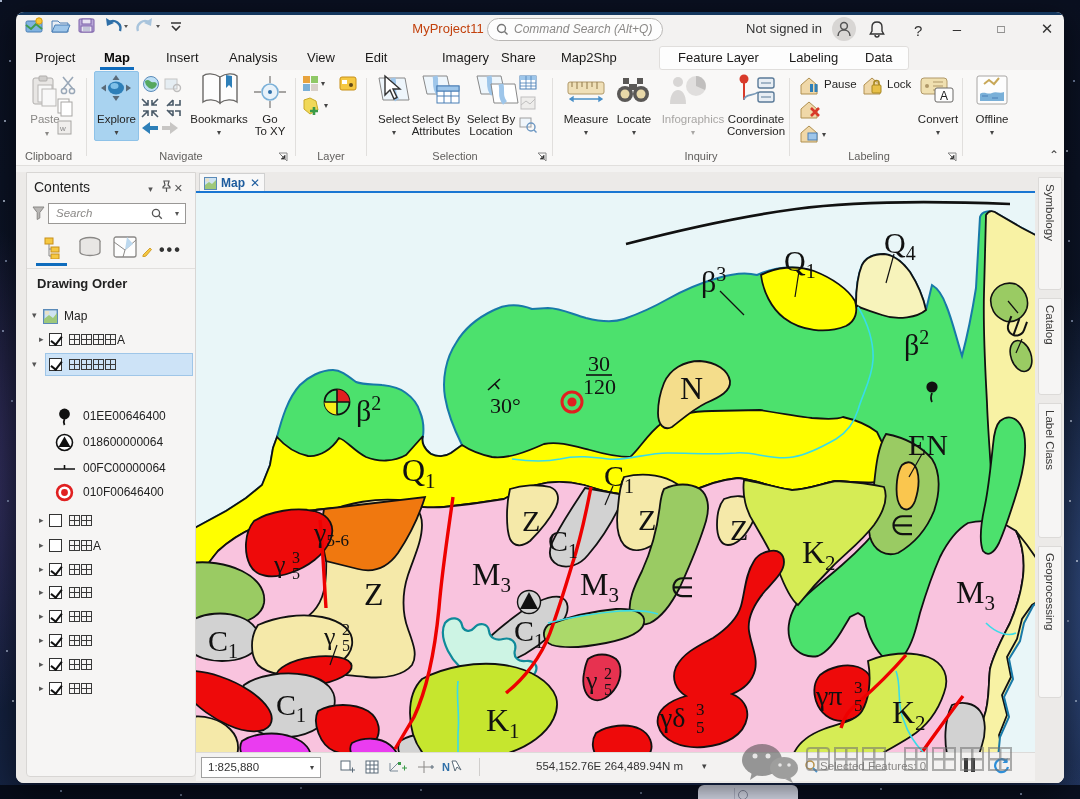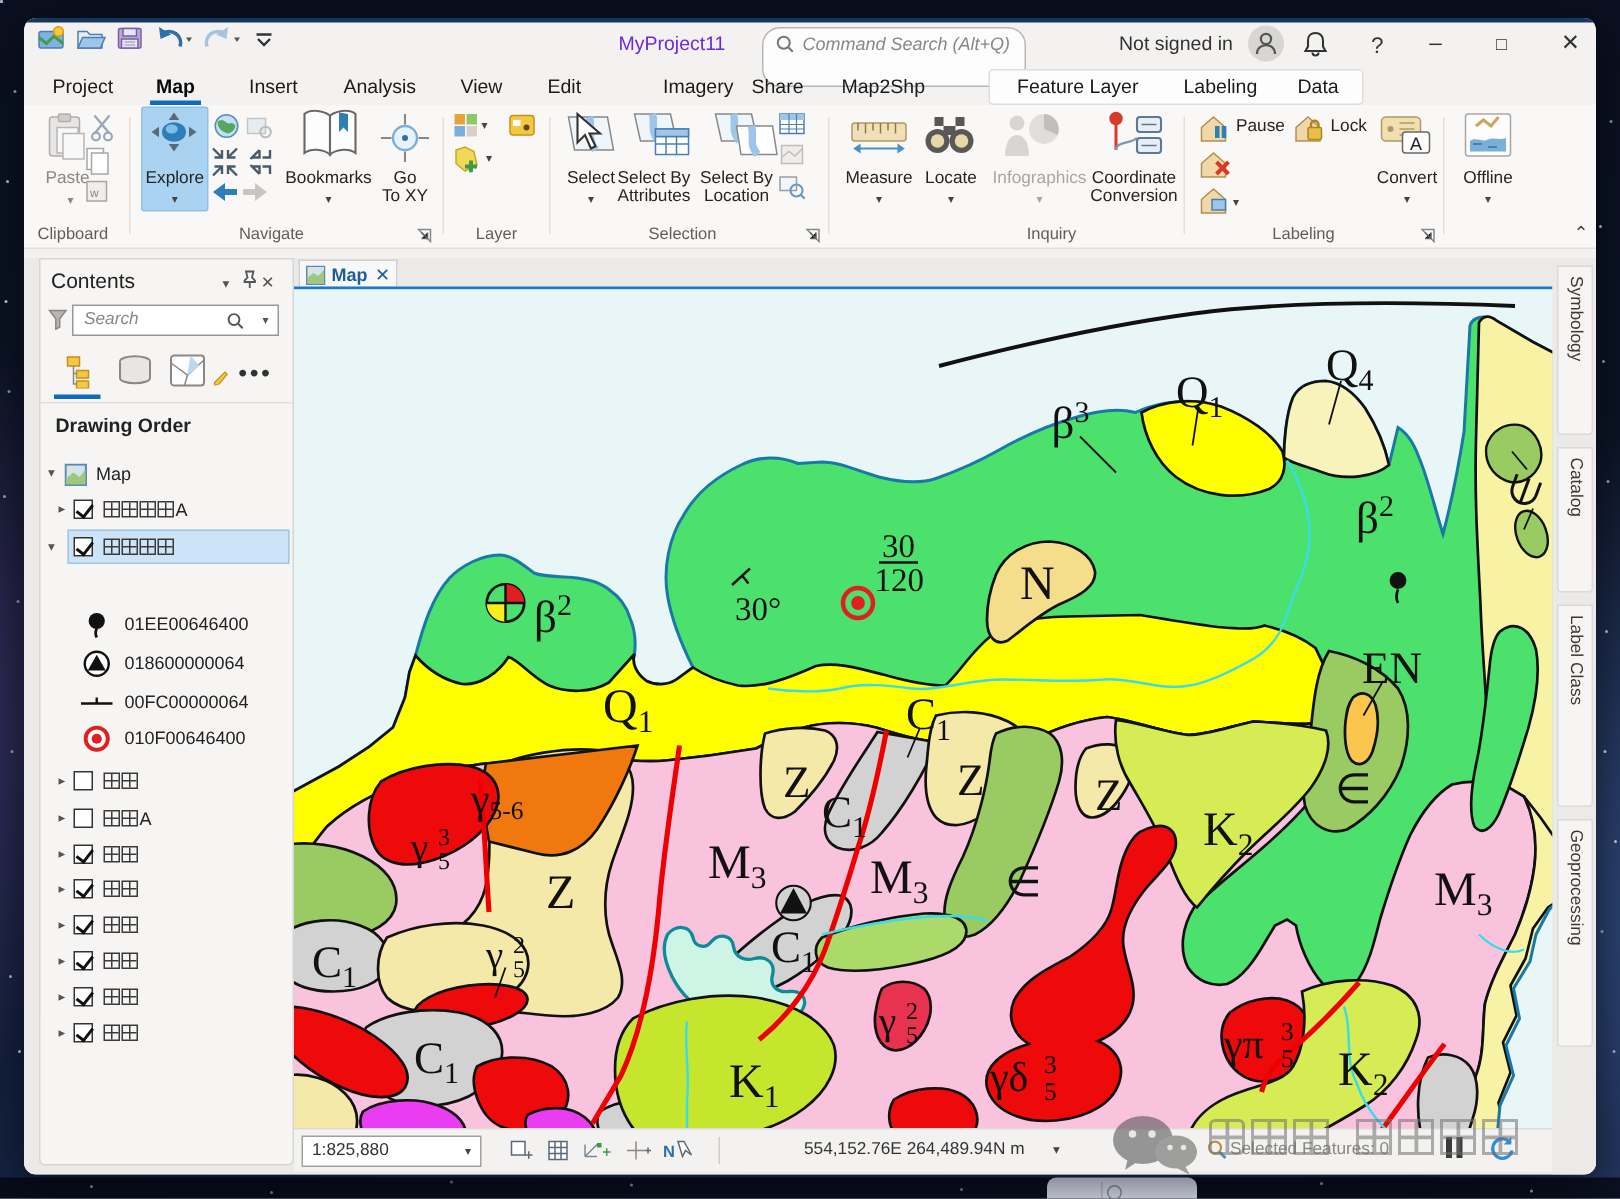--- a/index.html
+++ b/index.html
@@ -28,22 +28,22 @@
 
 
 .win { position:absolute; left:16px; top:12px; width:1048px; height:771px; background:#f3f2f1;
   border-radius:8px; box-shadow:0 8px 30px rgba(0,0,0,0.55); overflow:hidden; }
 .win-topline { position:absolute; left:0; top:0; width:100%; height:3px; background:#14375e; }
 
 
 .titlebar { position:absolute; left:0; top:3px; width:100%; height:30px; }
 .qat { position:absolute; left:6px; top:2px; display:flex; align-items:center; }
 .qat svg { margin:0 3px; }
-.projname { position:absolute; left:384px; top:6px; width:96px; text-align:center; font-size:13px; color:#6d28d9; }
-.cmdsearch { position:absolute; left:492px; top:3px; width:176px; height:40px; border:1px solid #b8b6b4; border-radius:12px; background:#fdfdfd;
+.projname { position:absolute; left:384px; top:6px; width:96px; text-align:center; font-size:13px; color:#c2410c; }
+.cmdsearch { position:absolute; left:471px; top:3px; width:176px; height:23px; border:1px solid #b8b6b4; border-radius:12px; background:#fdfdfd;
   font-size:12px; color:#8a8886; font-style:italic; line-height:21px; padding-left:26px; }
 .cmdsearch svg { position:absolute; left:8px; top:4px; }
 .notsigned { position:absolute; left:730px; top:6px; font-size:13px; color:#333; }
 .person { position:absolute; left:816px; top:2px; width:24px; height:24px; background:#d8d6d4; border-radius:50%; }
 .tbicon { position:absolute; top:4px; color:#444; font-size:14px; }
 .cap { position:absolute; top:0px; width:30px; height:28px; text-align:center; line-height:28px; font-size:15px; color:#333; }
 
 
 .rtabs { position:absolute; left:0; top:33px; width:100%; height:25px; font-size:13px; color:#1b1a19; }
 .rtab { position:absolute; top:5px; }

